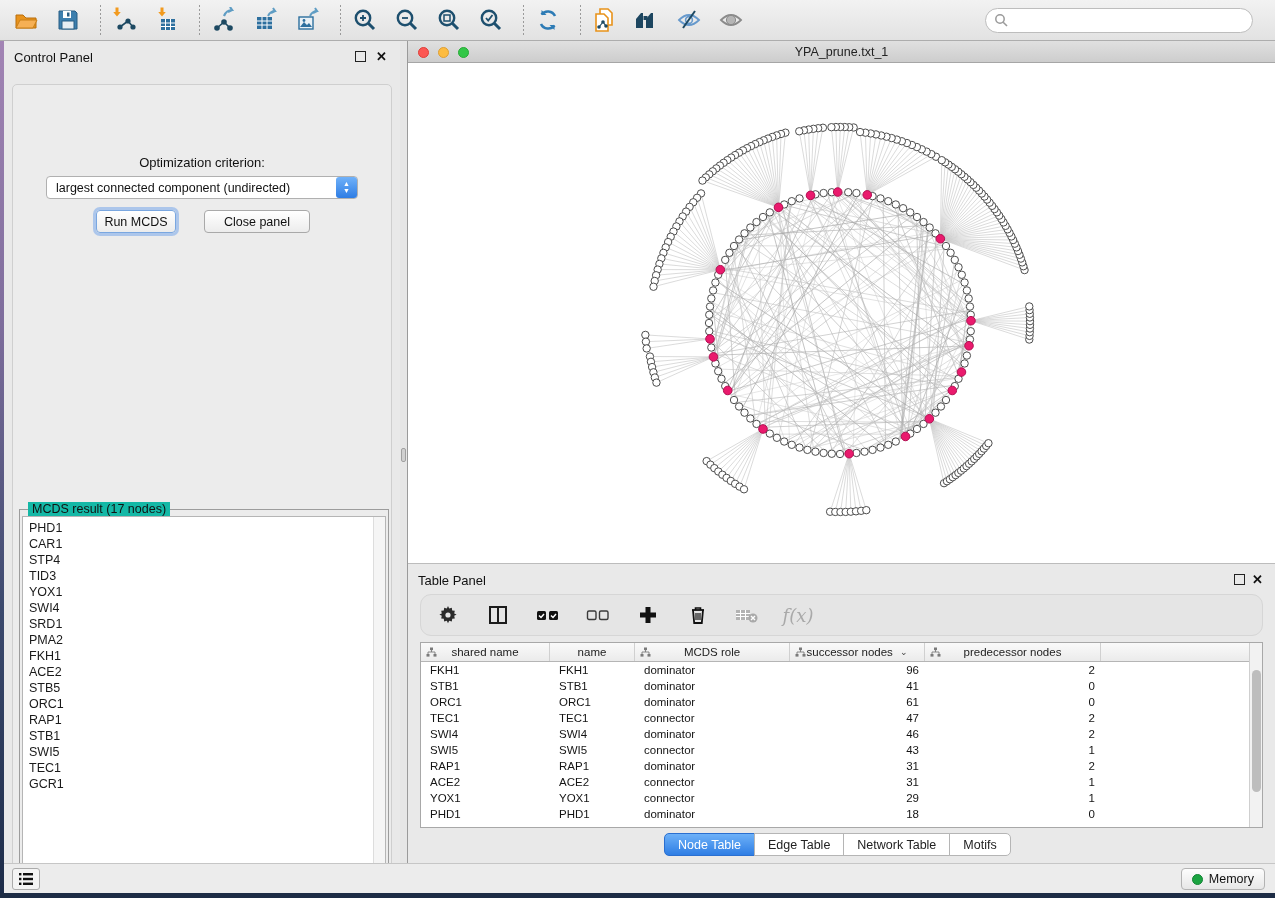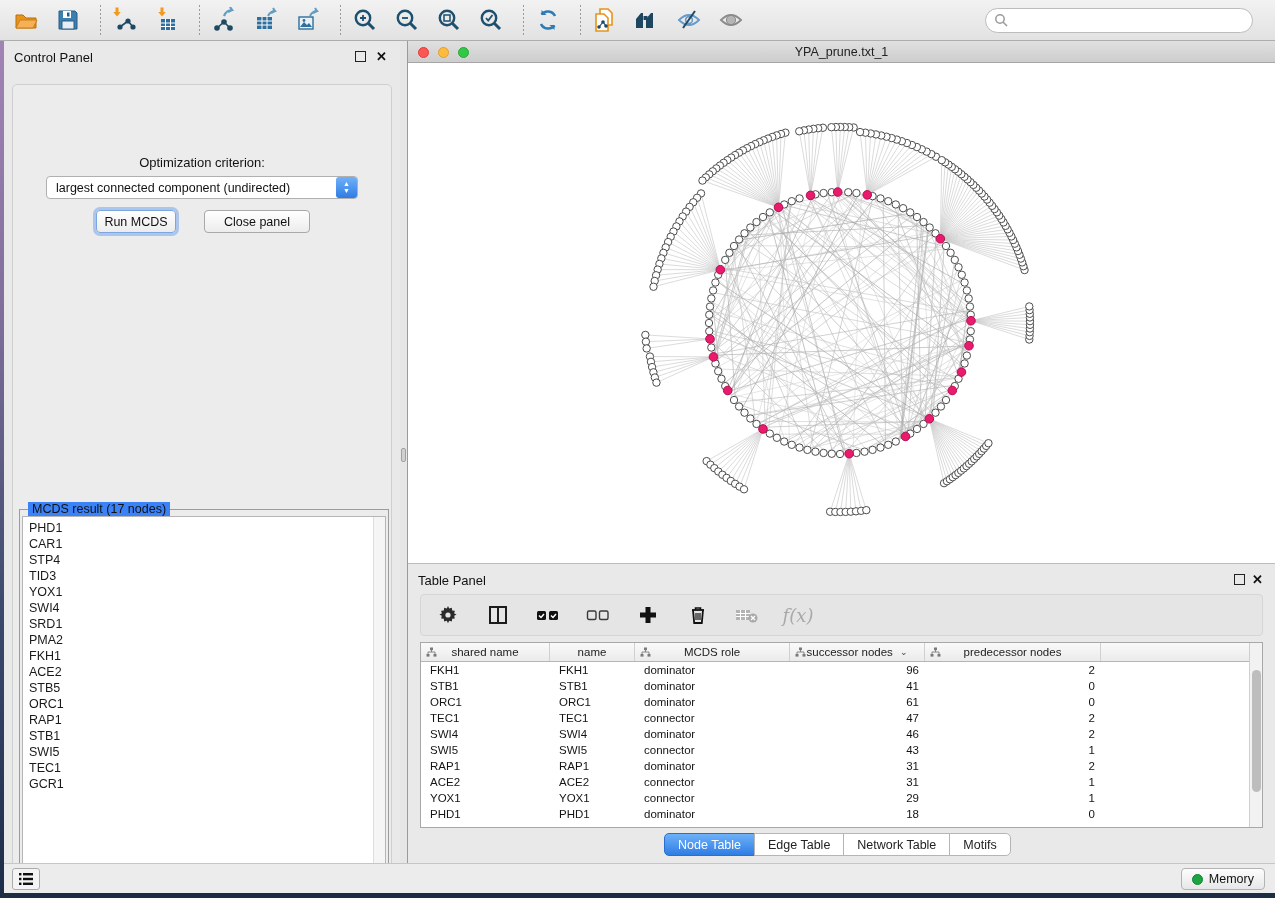--- a/index.html
+++ b/index.html
@@ -50,21 +50,21 @@
     background:linear-gradient(#70b1f9,#2e7de4); display:flex; flex-direction:column; align-items:center; justify-content:center; gap:1px; }
   .combo-step span { color:#fff; font-size:7px; line-height:6px; }
   .btn { position:absolute; height:23px; background:linear-gradient(#ffffff,#ececec);
     border:1px solid #a9a9a9; border-radius:4px; font-size:12.5px; color:#111;
     display:flex; align-items:center; justify-content:center; }
   .btn-run { left:83px; top:125px; width:80px; border-color:#7aa7e0; box-shadow:0 0 0 3px rgba(96,152,235,.45); }
   .btn-closep { left:191px; top:125px; width:106px; }
 
   .result-group { position:absolute; left:6px; top:424px; width:370px; height:372px;
     border:1px solid #9c9c9c; background:#ececec; }
-  .result-legend { position:absolute; left:8px; top:-8px; background:#3b82f6; padding:0 4px; font-size:12.5px; color:#111; }
+  .result-legend { position:absolute; left:8px; top:-8px; background:#14b8a6; padding:0 4px; font-size:12.5px; color:#111; }
   .result-list { position:absolute; left:2px; top:6px; right:2px; bottom:2px; background:#fff;
     border:1px solid #b5b5b5; font-size:12.5px; line-height:16px; padding:3px 0 0 6px; overflow:hidden; }
   .result-scroll { position:absolute; right:0; top:0; bottom:0; width:12px; background:#f5f5f5; border-left:1px solid #ddd; }
 
   
   .splitter { position:absolute; left:400px; top:41px; width:8px; height:822px; background:#e6e6e6; border-right:1px solid #9a9a9a; }
   .grip { position:absolute; left:1px; top:407px; width:5px; height:14px; background:#d0d0d0; border:1px solid #a0a0a0; border-radius:2px; }
 
   
   .netwin { position:absolute; left:408px; top:41px; width:867px; height:522px; }
@@ -73,21 +73,21 @@
   .tl-red { left:10px; background:#fc5753; border:1px solid #df3e38; }
   .tl-yellow { left:30px; background:#fdbc40; border:1px solid #de9f34; }
   .tl-green { left:50px; background:#33c748; border:1px solid #27aa35; }
   .net-title { position:absolute; width:100%; text-align:center; top:4px; font-size:12.5px; font-weight:500; color:#222; }
   .net-canvas { width:867px; height:500px; background:#fff; }
 
   
   .tpanel { position:absolute; left:408px; top:563px; width:867px; height:300px; background:#e9e9e9; border-top:1px solid #bcbcbc; }
   .tp-float { right:30px; } .tp-close { right:12px; }
   .tp-toolbar { position:absolute; left:12px; top:30px; right:12px; height:42px;
-    background:#e5e5e5; border:1px solid #d6d6d6; border-radius:4px; display:flex; align-items:center; padding-left:14px; gap:24px; }
+    background:#e5e5e5; border:1px solid #d6d6d6; border-radius:11px; display:flex; align-items:center; padding-left:14px; gap:24px; }
   .tp-ic { width:26px; height:26px; display:flex; align-items:center; justify-content:center; }
   .fx { font-family:"DejaVu Serif", serif; font-style:italic; font-size:18px; color:#a9a9a9; }
 
   .dtable { position:absolute; left:12px; top:78px; width:843px; height:186px; background:#fff; border:1px solid #a8a8a8; overflow:hidden; }
   .thead { display:flex; height:19px; background:linear-gradient(#fafafa,#ebebeb); border-bottom:1px solid #b5b5b5; }
   .th { position:relative; display:flex; align-items:center; justify-content:center; border-right:1px solid #d0d0d0; font-size:11.5px; color:#222; }
   .th .colicon { position:absolute; left:5px; top:4px; }
   .th .sort { margin-left:7px; font-size:9px; color:#444; }
   .tbody { position:relative; }
   .trow { display:flex; height:16px; align-items:center; font-size:11.5px; color:#141414; }

